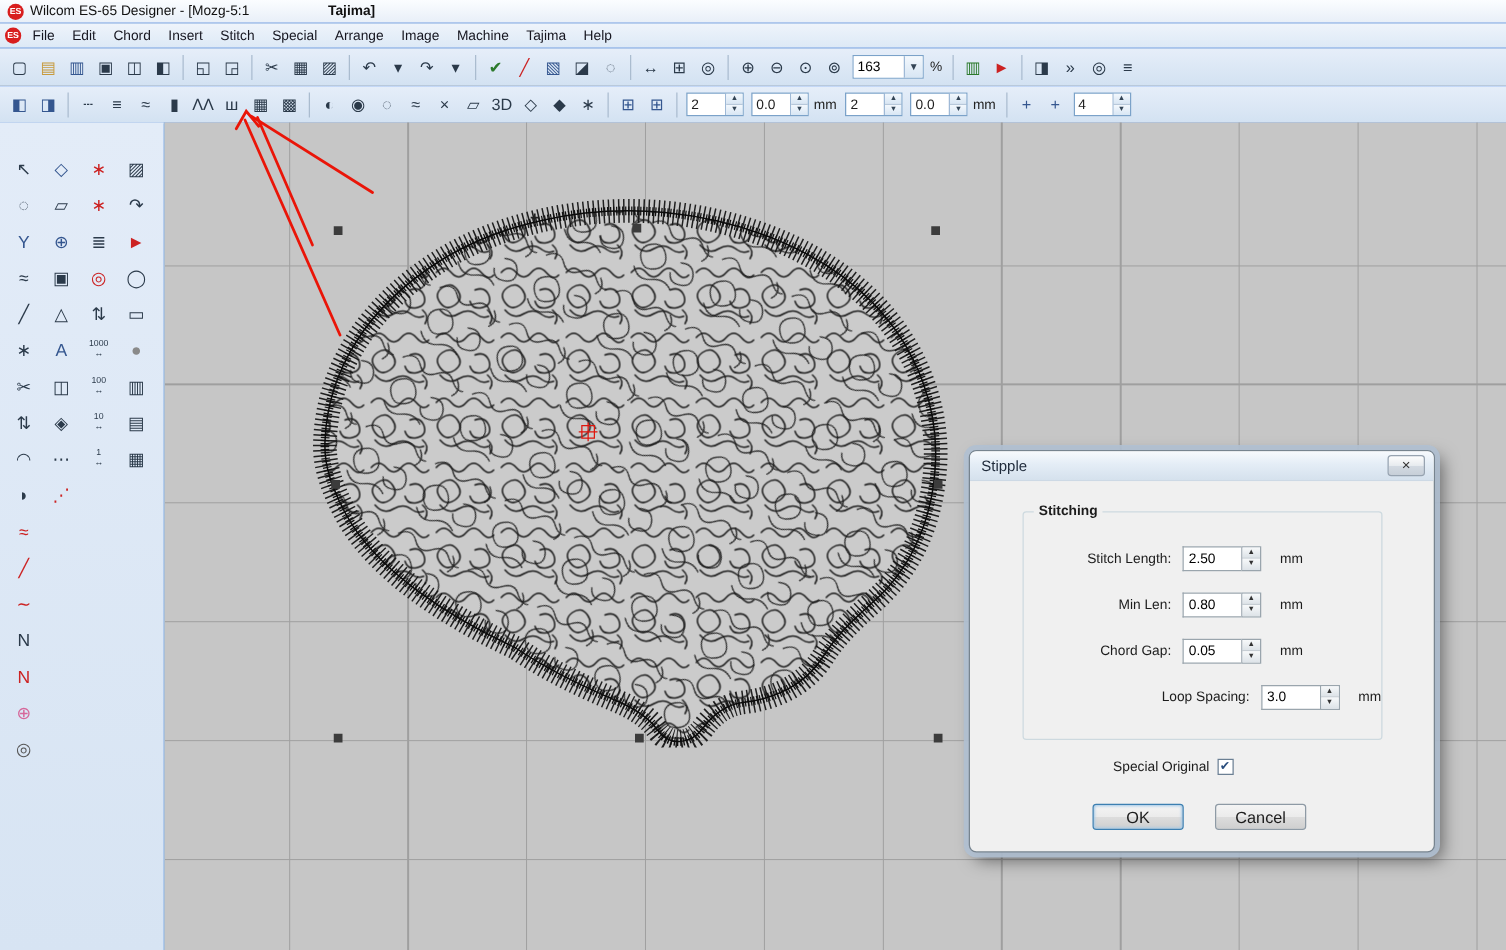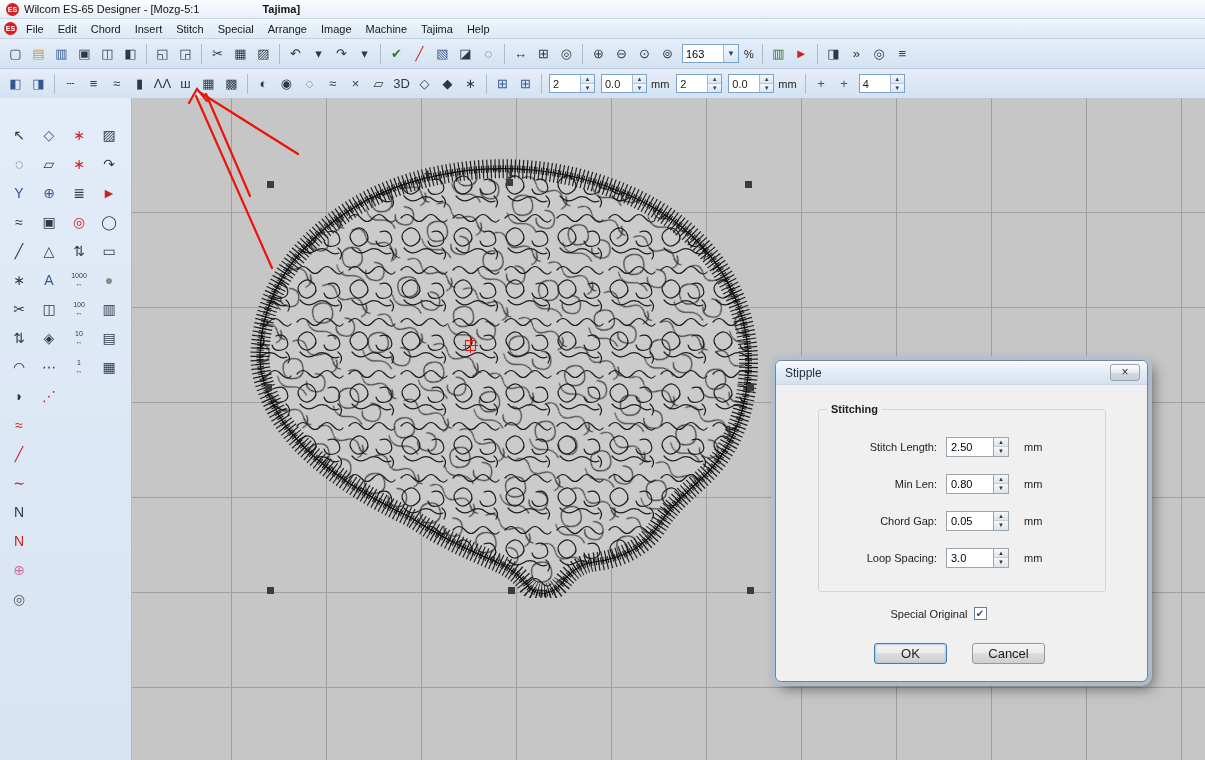--- a/index.html
+++ b/index.html
@@ -452,21 +452,21 @@
             </div>
             <div class="fld" style="top:100px;">
               <label>Chord Gap:</label>
               <input value="0.05" style="">
               <span class="spin">
                   <b>▲</b>
                   <b>▼</b>
                 </span>
               <span class="unit">mm</span>
             </div>
-            <div class="fld" style="top:137px;">
+            <div class="fld" style="top:137px;justify-content:flex-end;">
               <label>Loop Spacing:</label>
               <input value="3.0" style="">
               <span class="spin">
                   <b>▲</b>
                   <b>▼</b>
                 </span>
               <span class="unit">mm</span>
             </div>
           </div>
 

